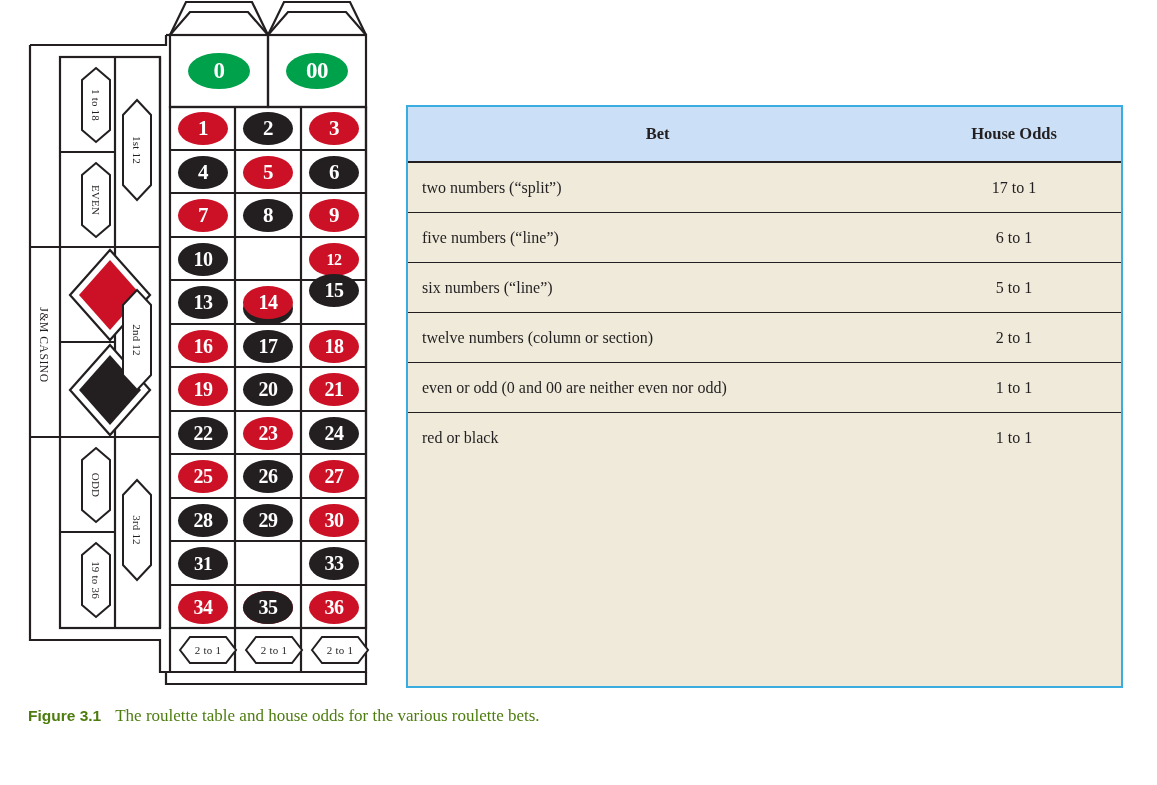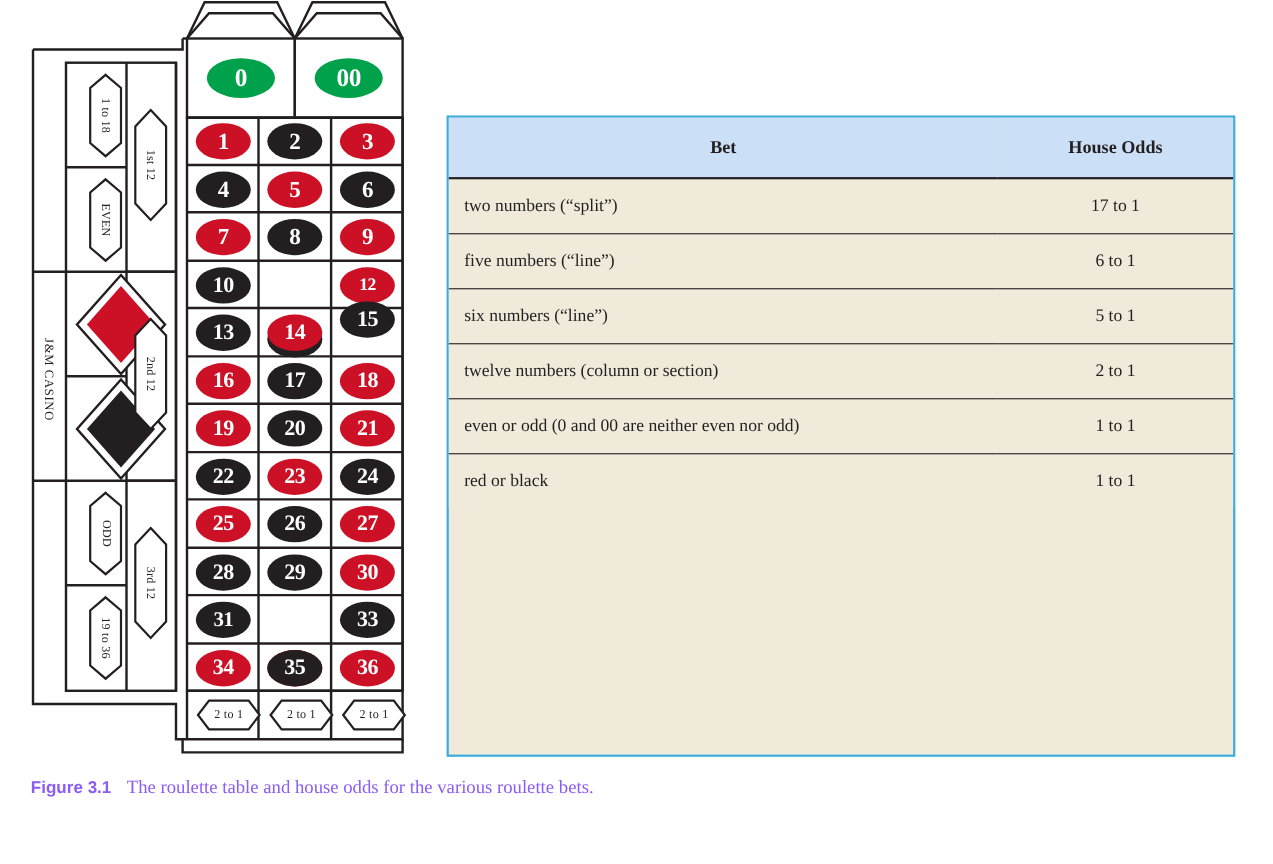--- a/index.html
+++ b/index.html
@@ -108,21 +108,21 @@
   col.c-bet{ width:70%; }
   col.c-odds{ width:30%; }
 
   
   #figure-caption{
     position:absolute;
     left:28px; top:706px;
     width:1100px;
     font-family:"Liberation Serif", serif;
     font-size:17px;
-    color:#8b5cf6;
+    color:#4d7c0f;
     white-space:nowrap;
   }
   #figure-caption .cap-label{
     font-family:"Liberation Sans", sans-serif;
     font-weight:bold;
     font-size:15.5px;
     margin-right:14px;
   }
 </style>
 </head>

